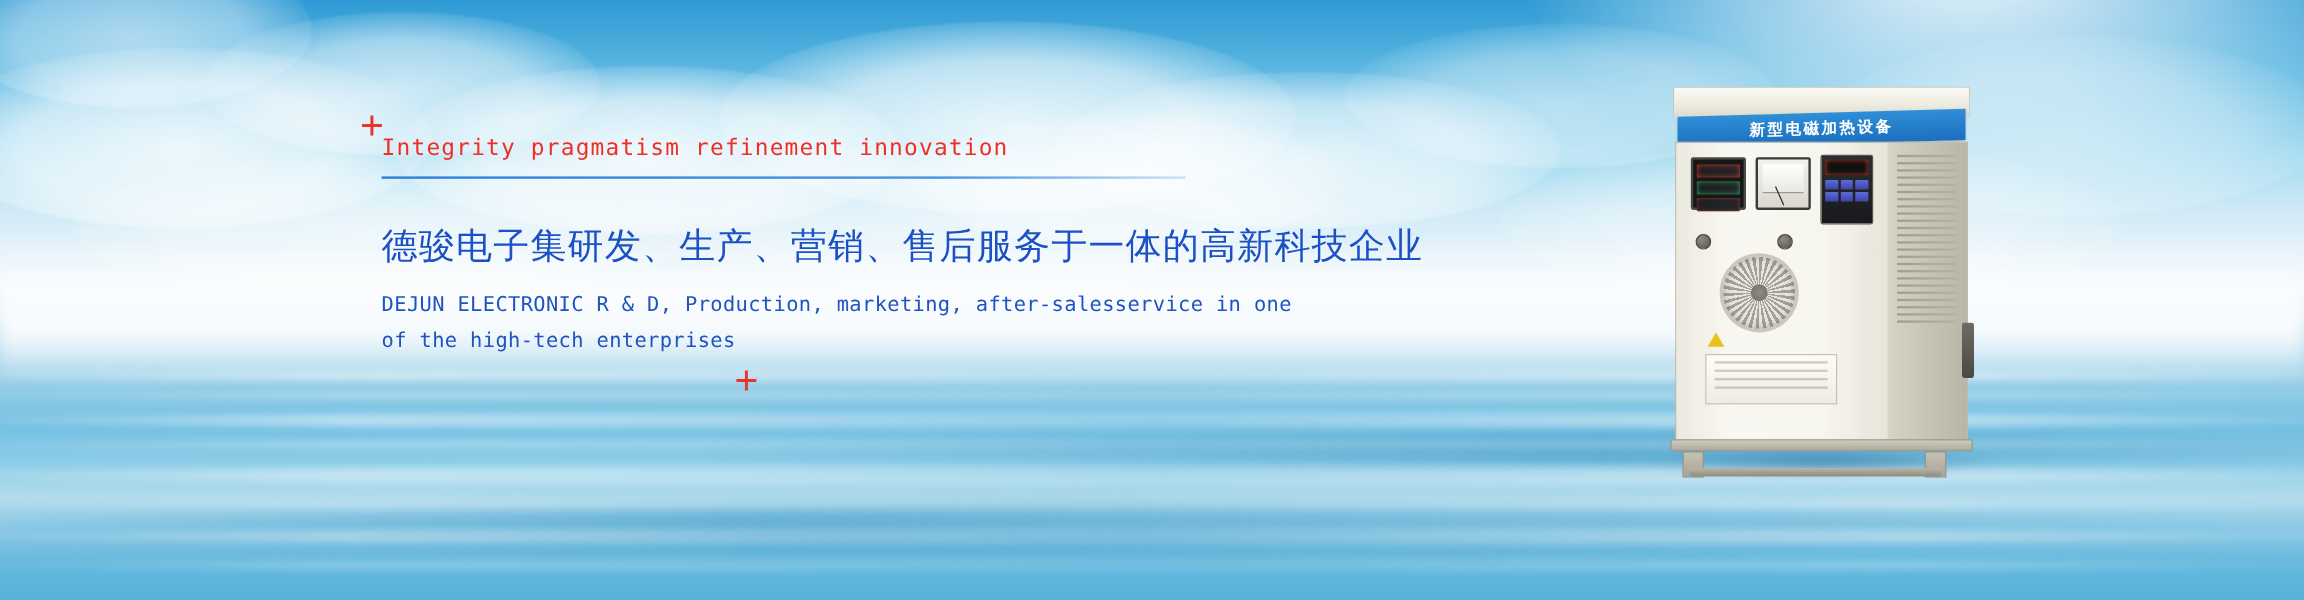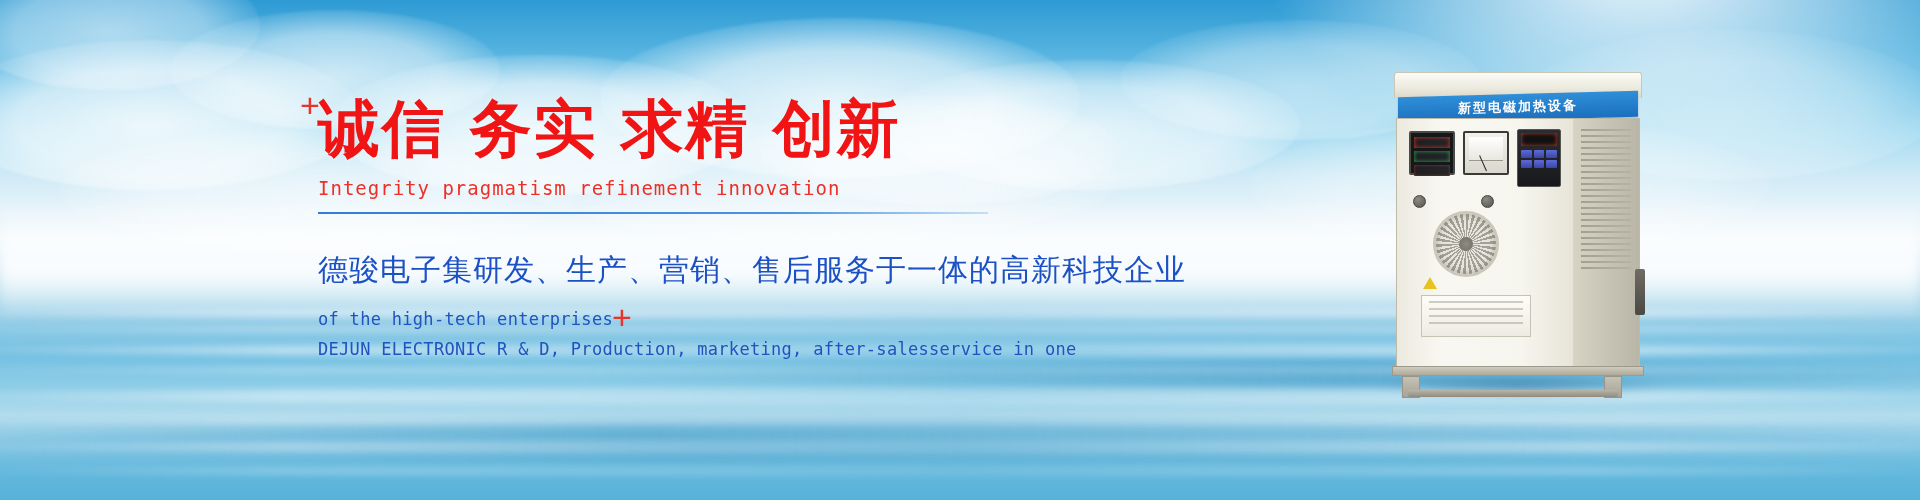--- a/index.html
+++ b/index.html
@@ -306,27 +306,26 @@
     <div class="dark1"></div>
     <div class="streak s6"></div>
     <div class="streak s7"></div>
     <div class="streak s8"></div>
   </div>
 
   <div class="plus plus-1">+</div>
   <div class="plus plus-2">+</div>
 
   <div class="copy">
-    <div class="headline">诚信 务实 求精 创新</div>
     <div class="tagline-en">Integrity  pragmatism  refinement  innovation</div>
     <div class="rule"></div>
     <div class="subhead-cn">德骏电子集研发、生产、营销、售后服务于一体的高新科技企业</div>
     <div class="subhead-en">
+      <div>DEJUN ELECTRONIC R &amp; D, Production, marketing, after-salesservice in one</div>
       <div>of the high-tech enterprises</div>
-      <div>DEJUN ELECTRONIC R &amp; D, Production, marketing, after-salesservice in one</div>
     </div>
   </div>
 
   <div class="machine">
     <div class="m-shadow"></div>
     <div class="m-top"></div>
 
     <div class="m-label">
       <span>新型电磁加热设备</span>
     </div>

